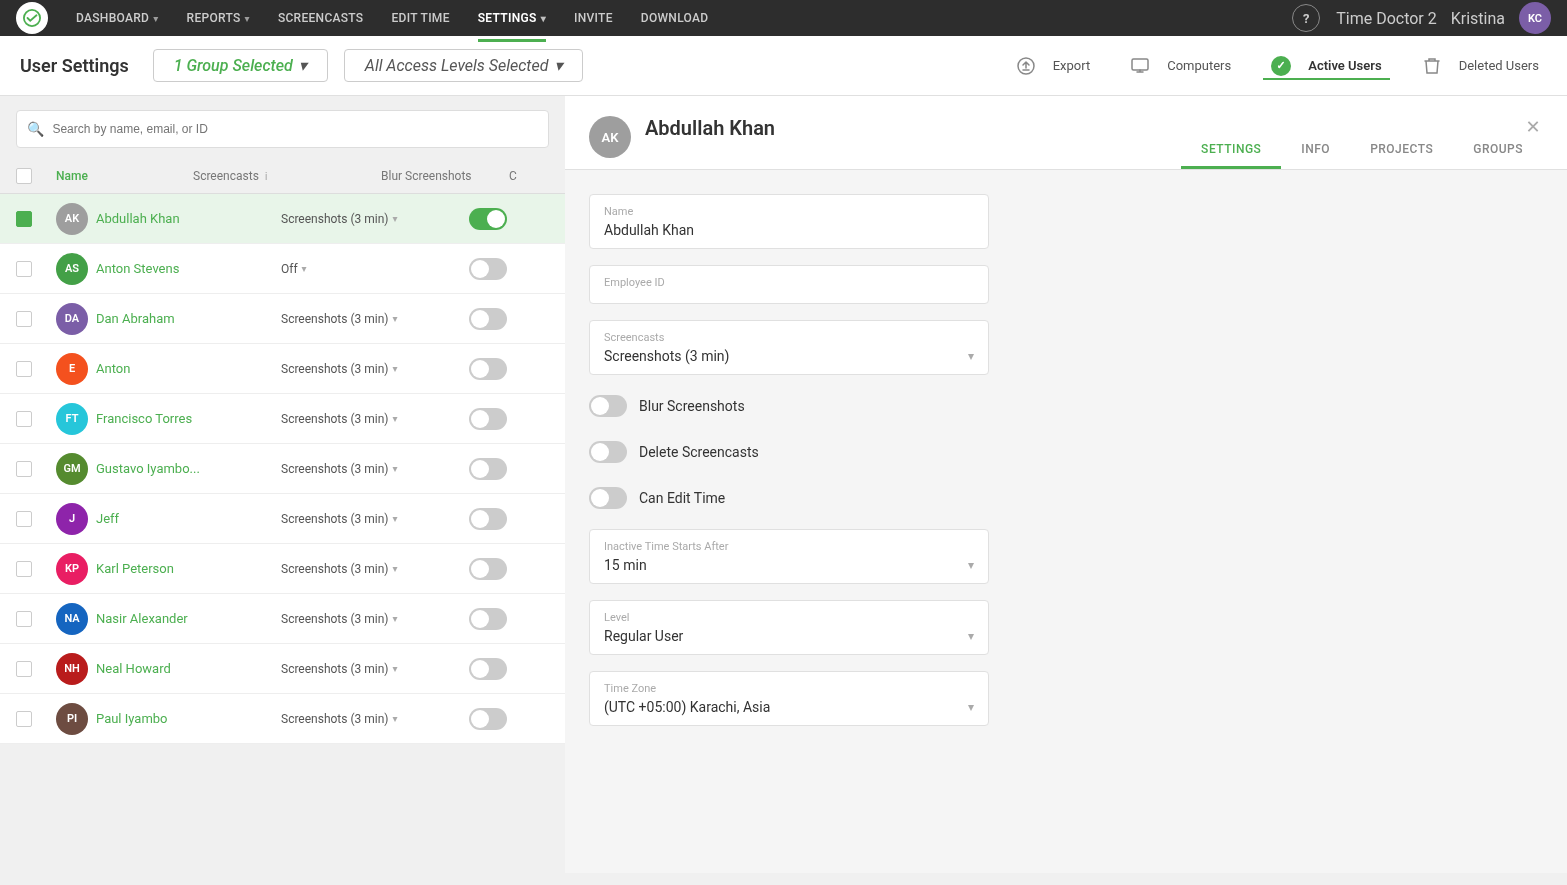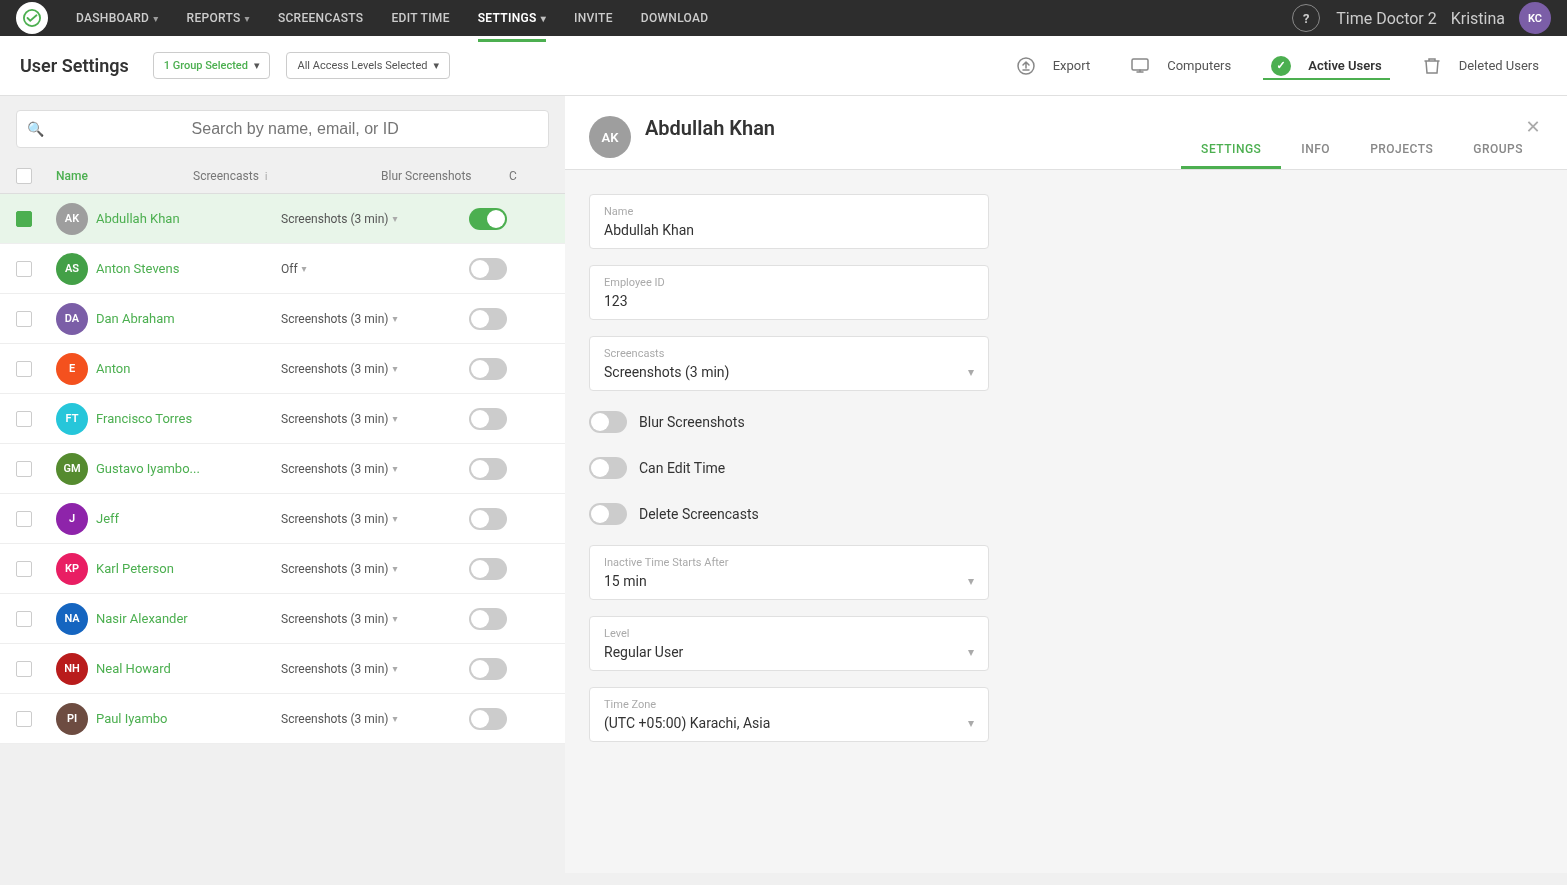--- a/index.html
+++ b/index.html
@@ -85,25 +85,26 @@
       color: #333;
       margin-right: 8px;
       white-space: nowrap;
     }
     .group-filter {
       display: flex;
       align-items: center;
       gap: 6px;
       border: 1px solid #ccc;
       border-radius: 4px;
-      padding: 6px 10px;
-      cursor: pointer;
-      font-size: 11px;
+      padding: 6px 20px;
+      cursor: pointer;
+      font-size: 16px;
       color: #555;
       background: #fff;
+      font-style: italic;
     }
     .filter-text { color: #4caf50; font-weight: 500; }
     .subheader-spacer { flex: 1; }
     .subheader-actions {
       display: flex;
       align-items: center;
       gap: 24px;
     }
     .action-btn {
       display: flex;
@@ -154,25 +155,24 @@
       background: #fff;
       border: 1px solid #ddd;
       border-radius: 4px;
       padding: 0 10px;
       height: 38px;
       gap: 8px;
     }
     .search-icon { color: #aaa; font-size: 14px; }
     .search-input {
       border: none; outline: none;
-      font-size: 16px;
+      font-size: 12px;
       color: #701a75;
       flex: 1;
       background: transparent;
-      text-align: center;
     }
     .user-list-header {
       display: flex;
       align-items: center;
       padding: 0 16px;
       height: 36px;
       background: #f0f0f0;
       border-bottom: 1px solid #ddd;
       gap: 8px;
     }
@@ -655,44 +655,43 @@
     <div class="panel-content">
       <div class="panel-content-inner">
 
         <div class="form-field">
           <div class="form-label">Name</div>
           <div class="form-value">Abdullah Khan</div>
         </div>
 
         <div class="form-field">
           <div class="form-label">Employee ID</div>
-          <div class="form-value">123</div>
         </div>
 
         <div class="form-field">
           <div class="form-label">Screencasts</div>
           <div class="form-select">
             <div class="form-value">Screenshots (3 min)</div>
             <span class="select-arrow">▾</span>
           </div>
         </div>
 
         <div class="toggle-row">
           <div class="toggle"></div>
           <span class="toggle-label">Blur Screenshots</span>
         </div>
 
         <div class="toggle-row">
           <div class="toggle"></div>
-          <span class="toggle-label">Can Edit Time</span>
+          <span class="toggle-label">Delete Screencasts</span>
         </div>
 
         <div class="toggle-row">
           <div class="toggle"></div>
-          <span class="toggle-label">Delete Screencasts</span>
+          <span class="toggle-label">Can Edit Time</span>
         </div>
 
         <div class="form-field">
           <div class="form-label">Inactive Time Starts After</div>
           <div class="form-select">
             <div class="form-value">15 min</div>
             <span class="select-arrow">▾</span>
           </div>
         </div>
 

